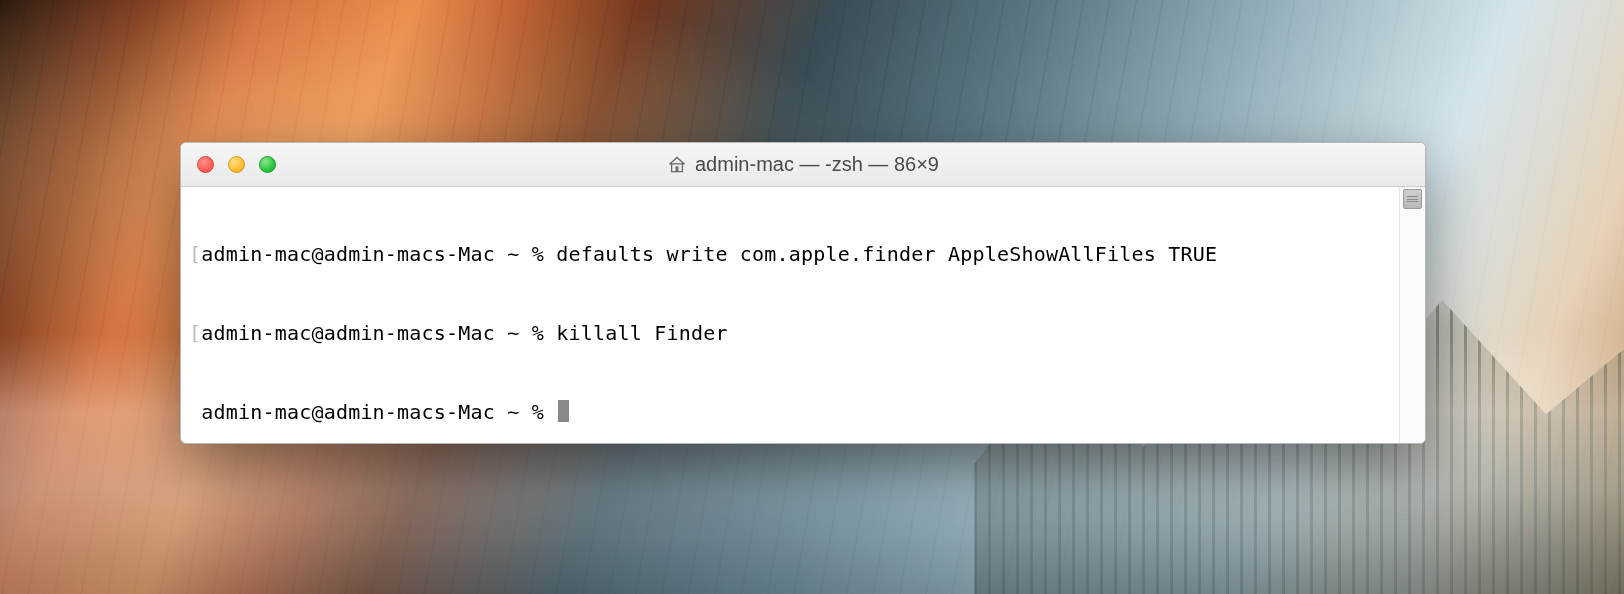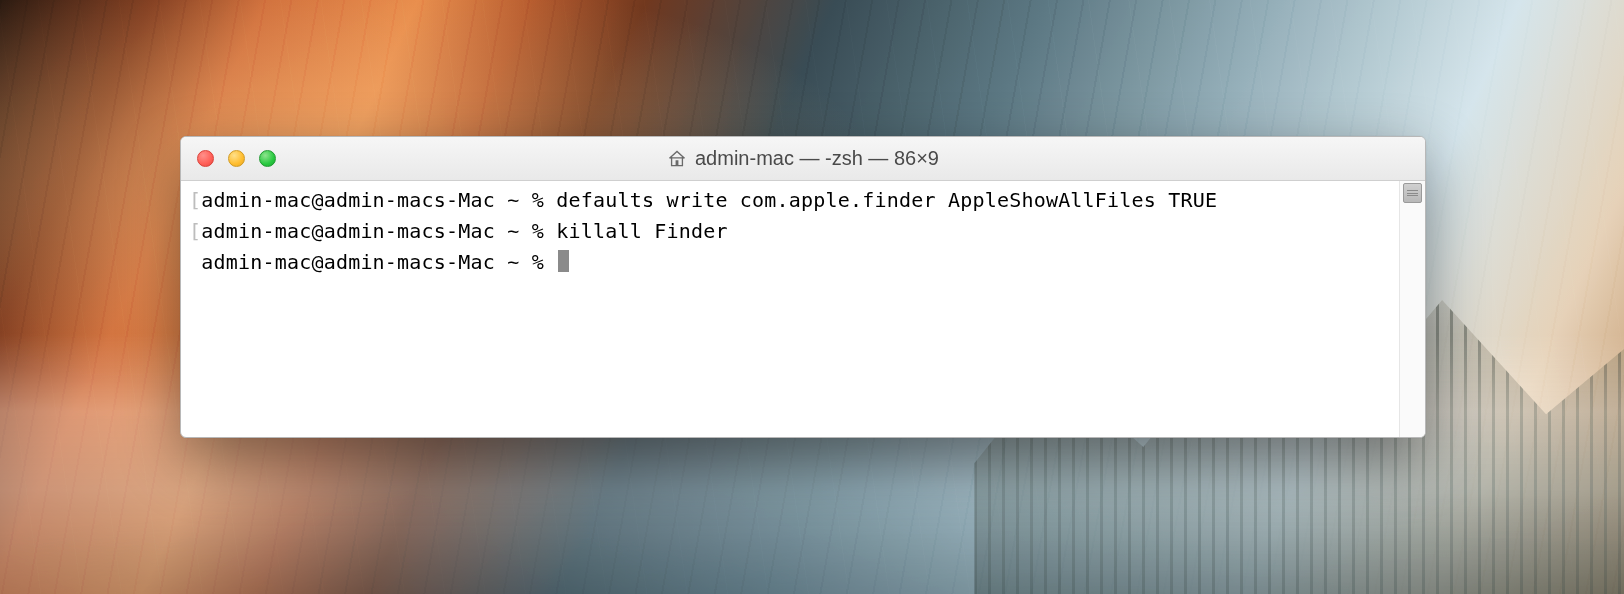--- a/index.html
+++ b/index.html
@@ -48,21 +48,21 @@
       background:
         repeating-linear-gradient(90deg, rgba(30,40,30,0.5) 0 3px, transparent 3px 14px),
         linear-gradient(180deg, rgba(120,100,70,0.2), rgba(40,50,40,0.6));
       clip-path: polygon(0 60%, 12% 30%, 26% 55%, 40% 20%, 55% 50%, 72% 10%, 88% 45%, 100% 25%, 100% 100%, 0 100%);
       opacity: 0.7;
     }
 
     
     .window {
       position: absolute;
-      left: 180px; top: 136px;
+      left: 180px; top: 142px;
       width: 1246px; height: 302px;
       background: #ffffff;
       border: 1px solid #b8b8b8;
       border-radius: 6px;
       box-shadow: 0 22px 60px rgba(0,0,0,0.45), 0 0 0 1px rgba(0,0,0,0.02);
       overflow: hidden;
       display: flex; flex-direction: column;
     }
     .titlebar {
       height: 44px;
@@ -99,21 +99,21 @@
       font-family: "SF Mono", Menlo, Consolas, monospace;
       font-size: 20px;
       line-height: 1.55;
       color: #000;
       padding: 4px 6px 6px 8px;
       white-space: pre;
       overflow: hidden;
       letter-spacing: 0.2px;
     }
     .terminal-content .bracket { color: #bdbdbd; }
-    .terminal-content .row { display: block; }
+    .terminal-content .row { display: block; margin-top: 48px; }
     .cursor-block {
       display: inline-block;
       width: 11px; height: 22px;
       background: #8a8a8a;
       vertical-align: -3px;
       margin-left: 2px;
     }
 
     .scrollbar {
       width: 26px;

